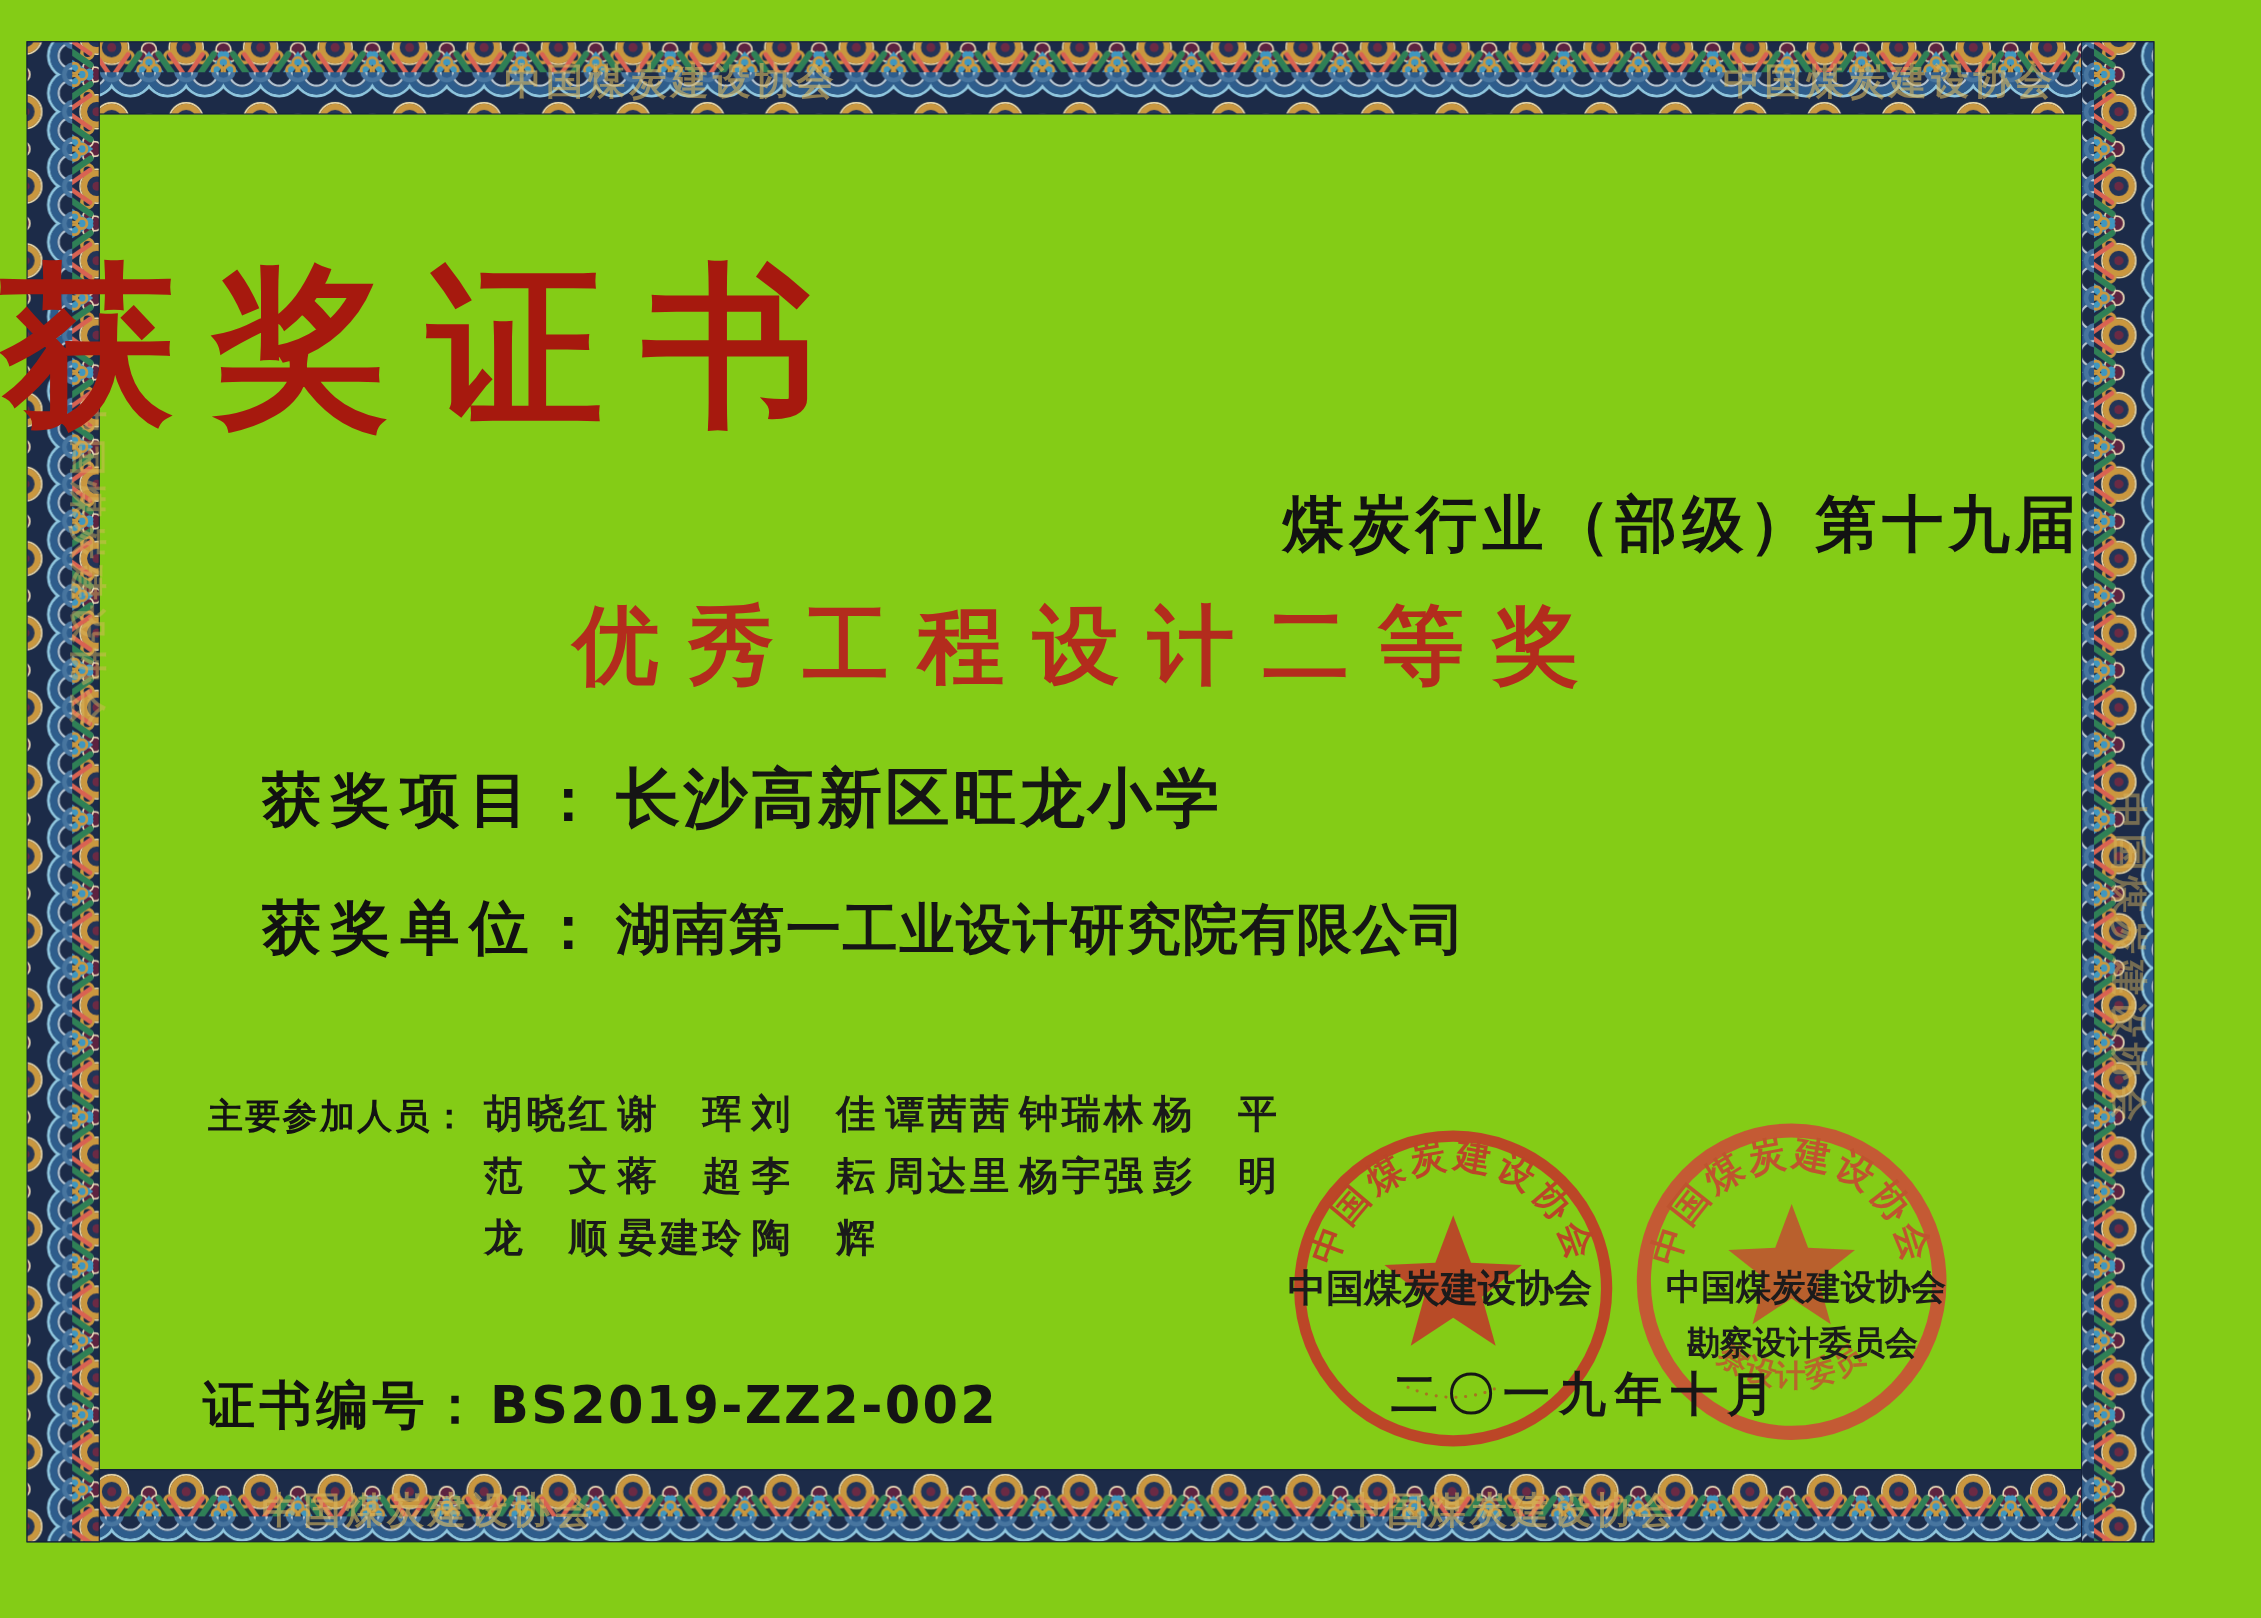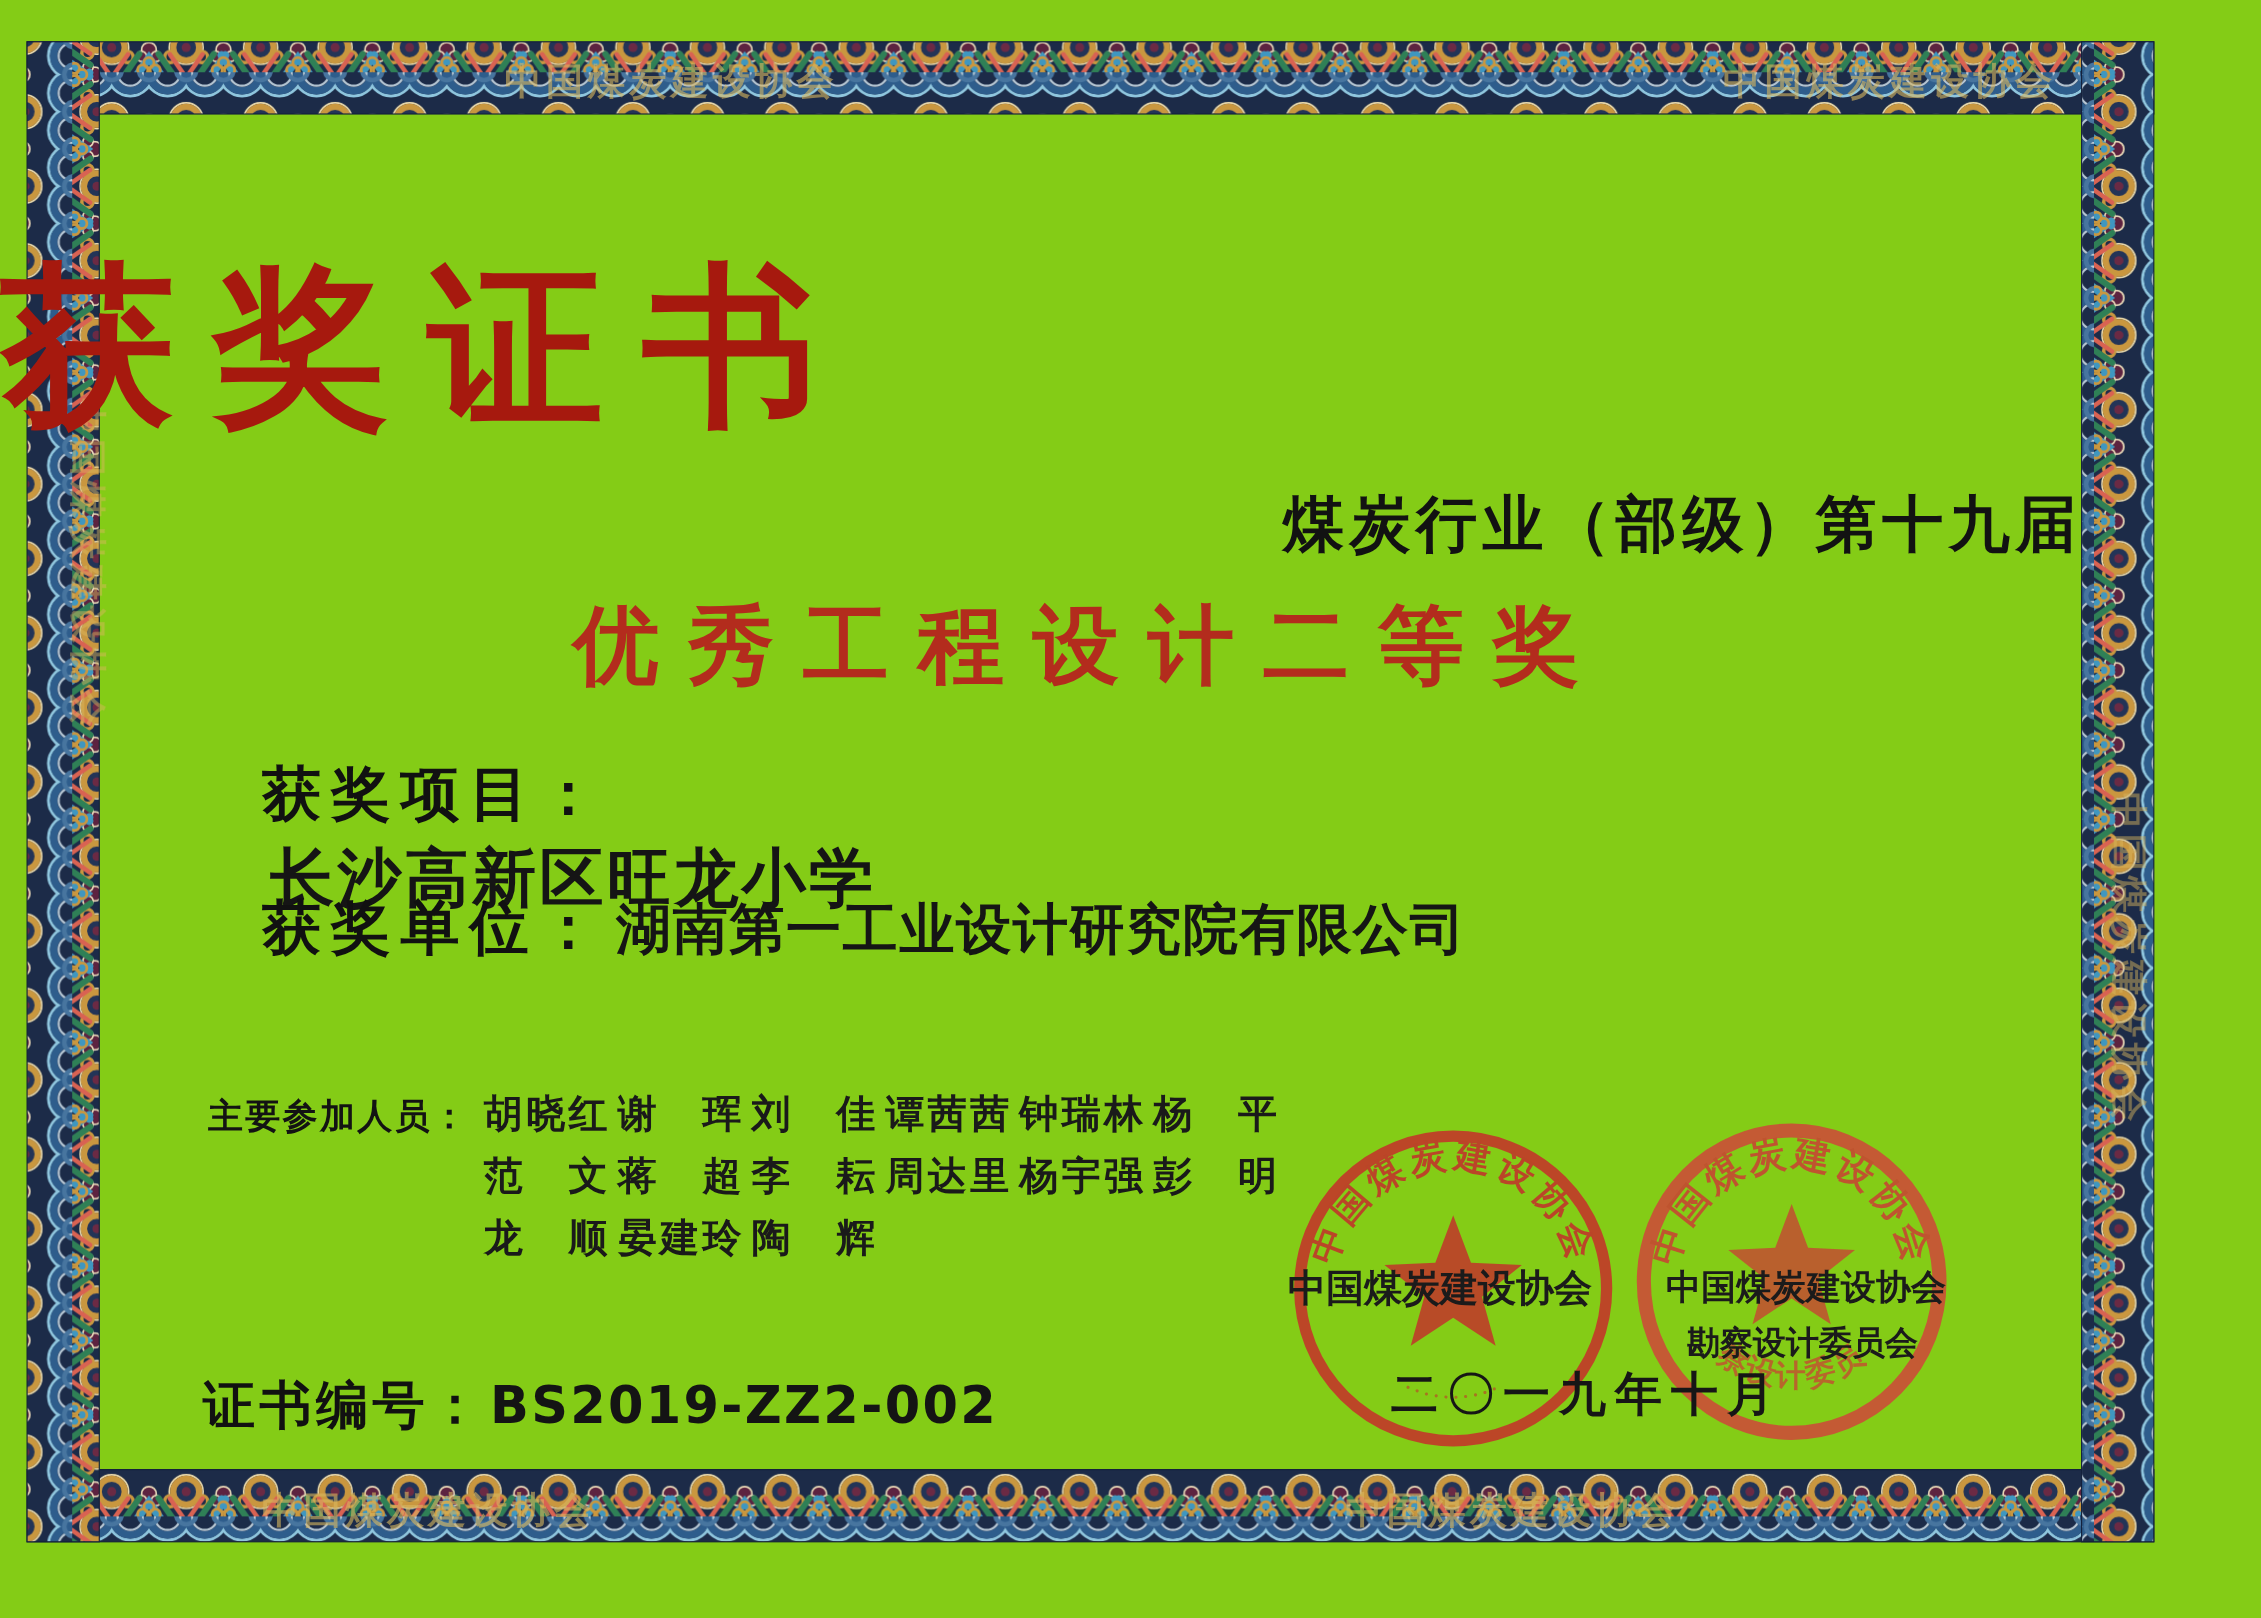--- a/index.html
+++ b/index.html
@@ -6,21 +6,21 @@
   body{background:#ffffff;font-family:"DejaVu Serif","Liberation Serif",serif;}
   .page{position:relative;width:2261px;height:1618px;background:#84cc16;overflow:hidden;}
   .frame{position:absolute;left:0;top:0;z-index:1;}
   .title{position:absolute;left:0;top:230px;width:2099px;text-align:left;
          font-size:175px;font-weight:700;letter-spacing:39px;color:#a6190e;z-index:2;}
   .session{position:absolute;left:99px;top:484px;width:1983px;text-align:right;
          font-size:61px;font-weight:800;letter-spacing:5.6px;color:#121212;z-index:2;}
   .award{position:absolute;left:99px;top:588px;width:1983px;text-align:center;
          font-size:86px;font-weight:700;letter-spacing:29px;color:#b32c1d;z-index:2;}
   .field{position:absolute;left:262px;display:flex;align-items:baseline;z-index:2;}
-  .field.f1{top:755px;flex-direction:column;}
+  .field.f1{top:755px;}
   .field.f2{top:889px;}
   .flabel{font-size:59px;font-weight:700;letter-spacing:10.2px;color:#111;white-space:nowrap;}
   .fvalue{font-size:64px;font-weight:600;letter-spacing:3.4px;color:#151515;white-space:nowrap;padding-left:8px;}
   .f2 .fvalue{font-size:55px;letter-spacing:1.7px;}
   .participants{position:absolute;left:208px;top:1067px;z-index:2;display:flex;align-items:flex-start;margin-top:20px;}
   .plabel{font-size:35px;font-weight:700;letter-spacing:2.3px;color:#131313;white-space:nowrap;padding-top:5.6px;}
   .prows{padding-left:14.7px;}
   .prow{height:62px;white-space:nowrap;}
   .pname{display:inline-block;width:131px;font-size:39px;font-weight:600;letter-spacing:3.4px;color:#1a1a1a;}
   .certno{position:absolute;left:203px;top:1371px;z-index:2;display:flex;align-items:baseline;white-space:nowrap;}

